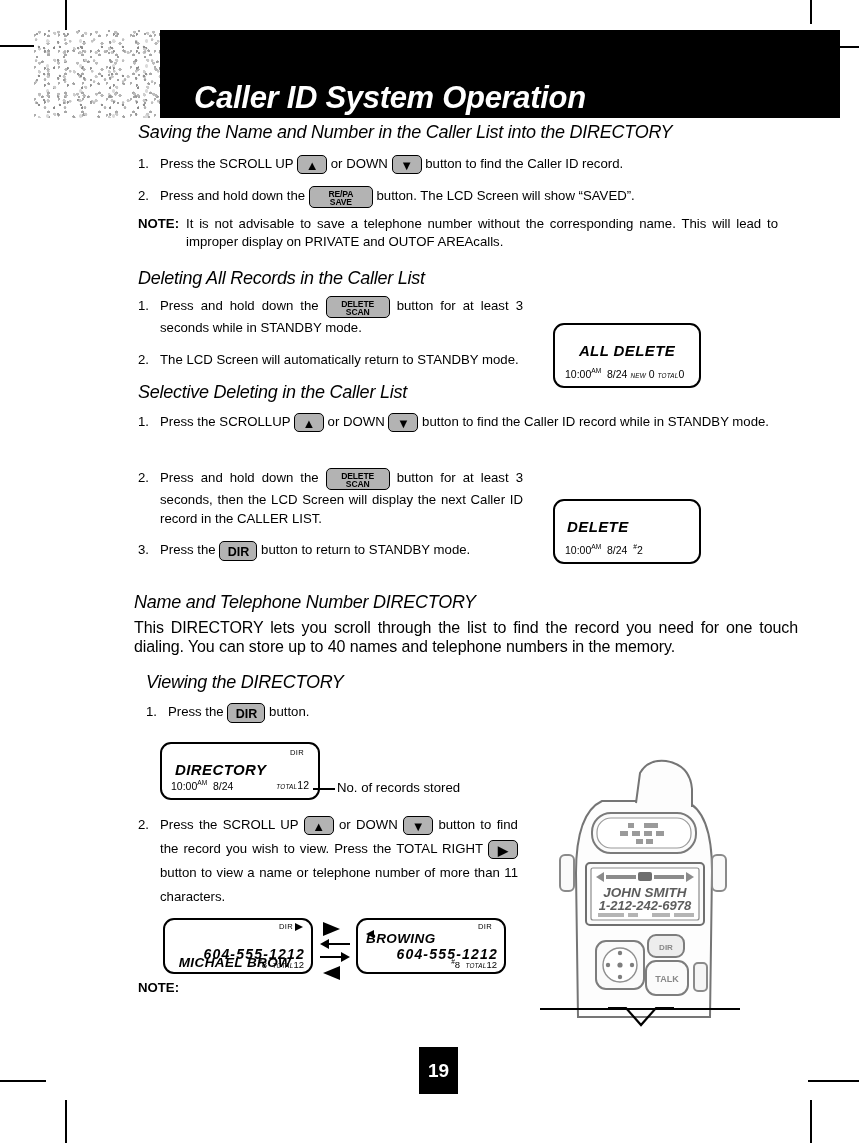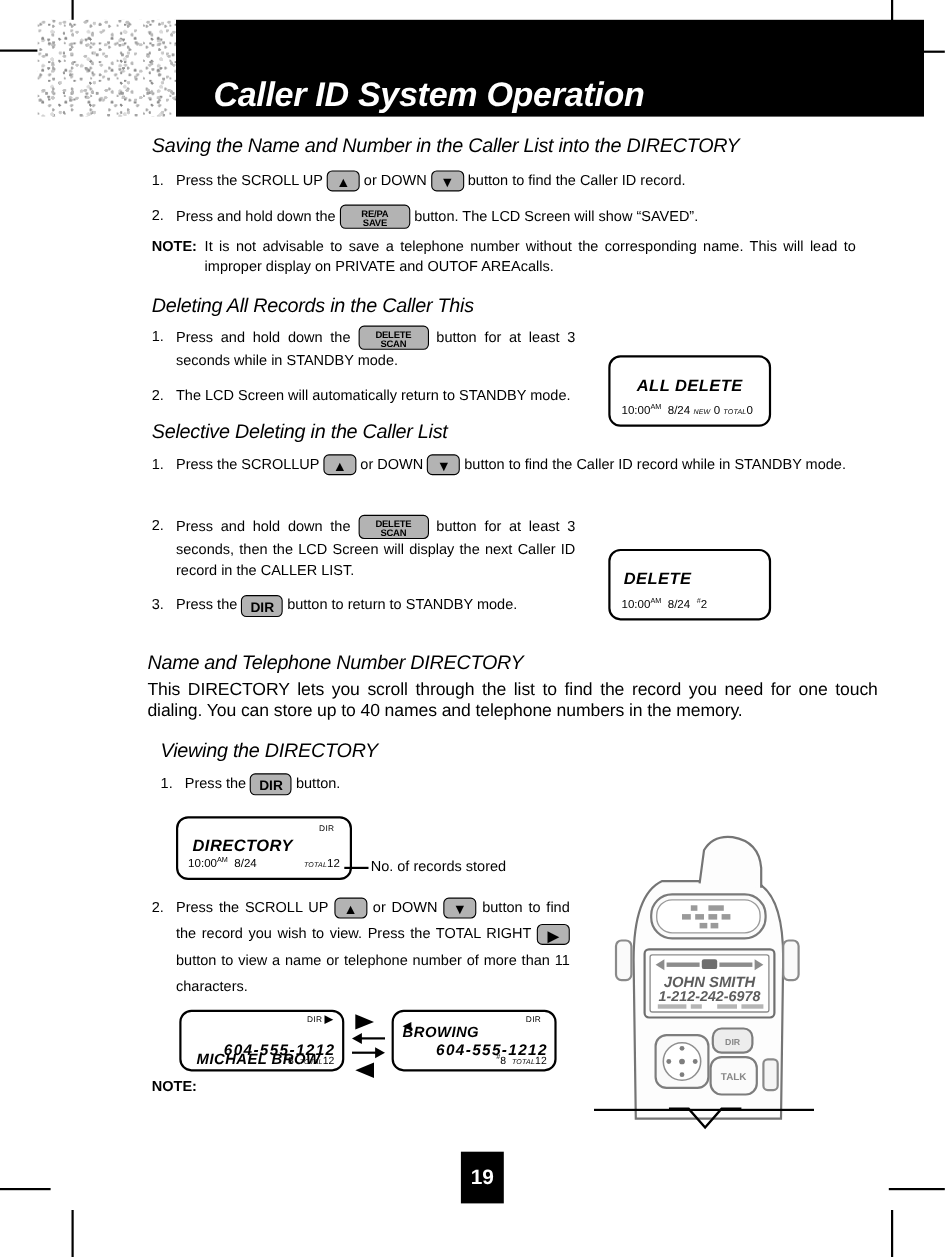--- a/index.html
+++ b/index.html
@@ -23,21 +23,21 @@
   .crop-tr-v { left: 810px; top: 0;     width: 2px;  height: 24px; }
   .crop-tr-h { left: 840px; top: 46px;  width: 19px; height: 2px; }
   .crop-bl-h { left: 0;     top: 1080px;width: 46px; height: 2px; }
   .crop-bl-v { left: 65px;  top: 1100px;width: 2px;  height: 43px; }
   .crop-br-h { left: 808px; top: 1080px;width: 51px; height: 2px; }
   .crop-br-v { left: 810px; top: 1100px;width: 2px;  height: 43px; }
 
   
   .header {
     position: absolute;
-    left: 34px; top: 18px;
+    left: 34px; top: 30px;
     width: 806px; height: 70px;
   }
   .header-noise {
     position: absolute;
     left: 0; top: 0;
     width: 126px; height: 88px;
     background-color: #f2f2f2;
     background-image:
       radial-gradient(circle at 11% 18%, #9a9a9a 0 1.2px, transparent 1.4px),
       radial-gradient(circle at 29% 7%,  #b5b5b5 0 1.5px, transparent 1.7px),
@@ -265,21 +265,21 @@
   </div>
 
   <div style="position:absolute; left:138px; top:105px; width:640px;">
     <div class="row">
       <span style="flex:0 0 48px; font-size:13.2px; font-weight:bold;"><span>NOTE</span>:</span>
       <span class="txt just" style="line-height:18px;">It is not advisable to save a telephone number without the corresponding name. This will lead to improper display on PRIVATE and OUTOF AREAcalls.</span>
     </div>
   </div>
 
   <div style="position:absolute; left:138px; top:158px; width:640px;">
-    <div class="sec-head">Deleting All Records in the Caller This</div>
+    <div class="sec-head">Deleting All Records in the Caller List</div>
   </div>
 
   <div style="position:absolute; left:138px; top:186px; width:385px;">
     <div class="row">
       <span class="num">1.</span>
       <span class="txt just">
         <span>Press and hold down the</span>
         <span class="key key-two">
           <span>DELETE</span><br>
           <span>SCAN</span>

